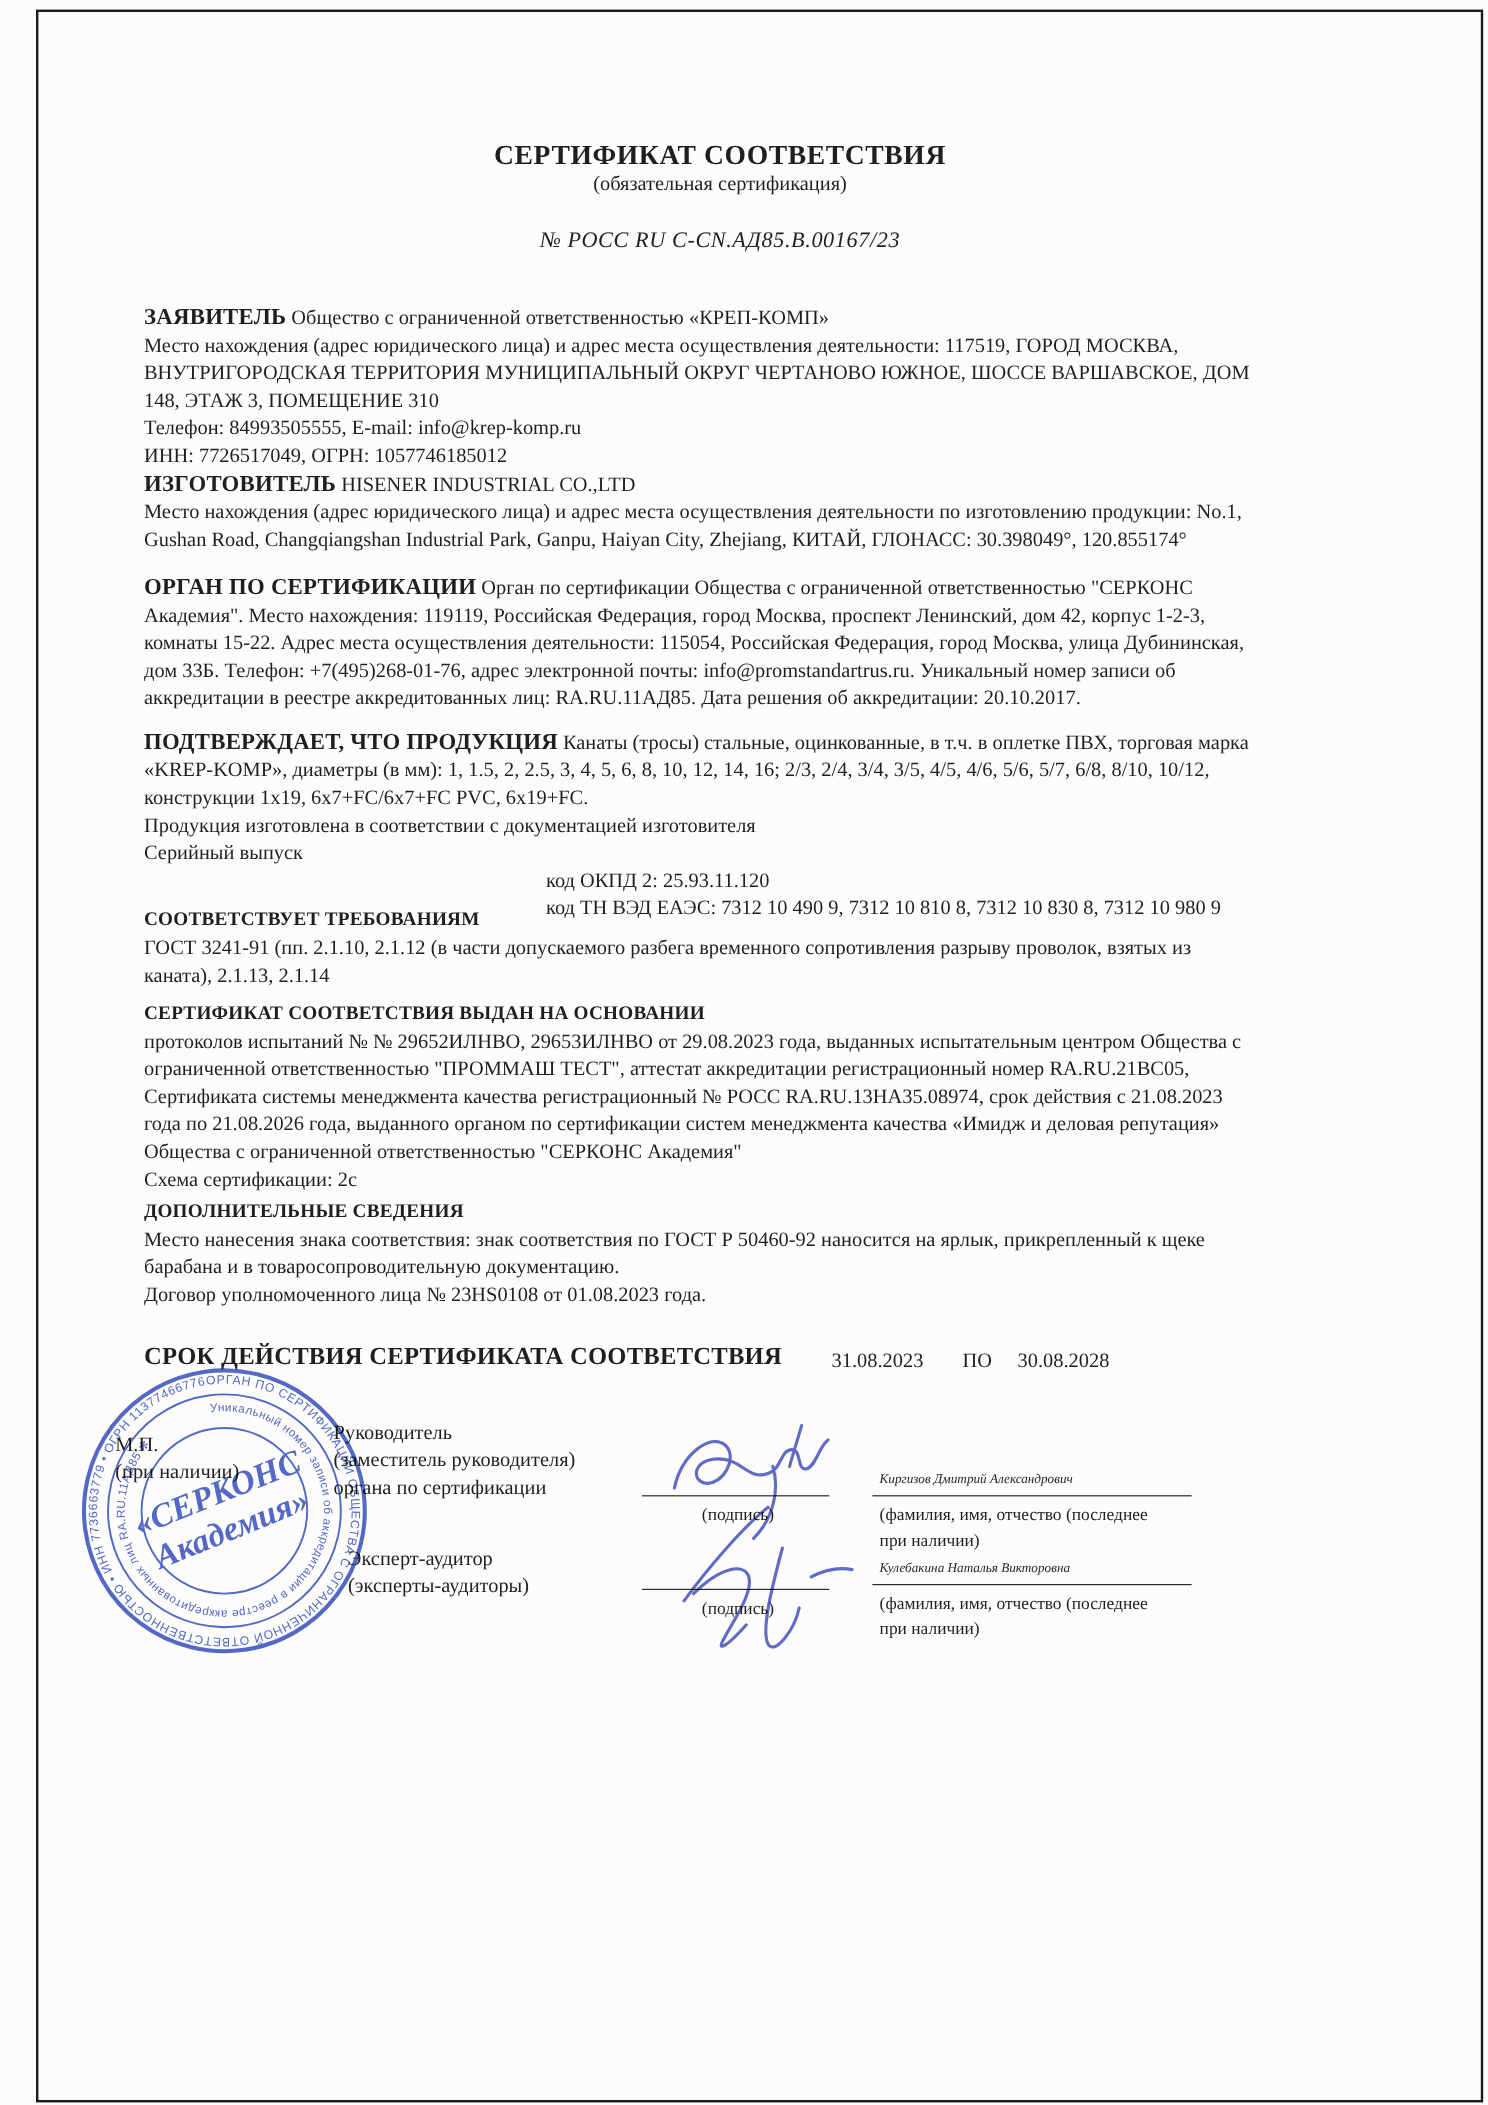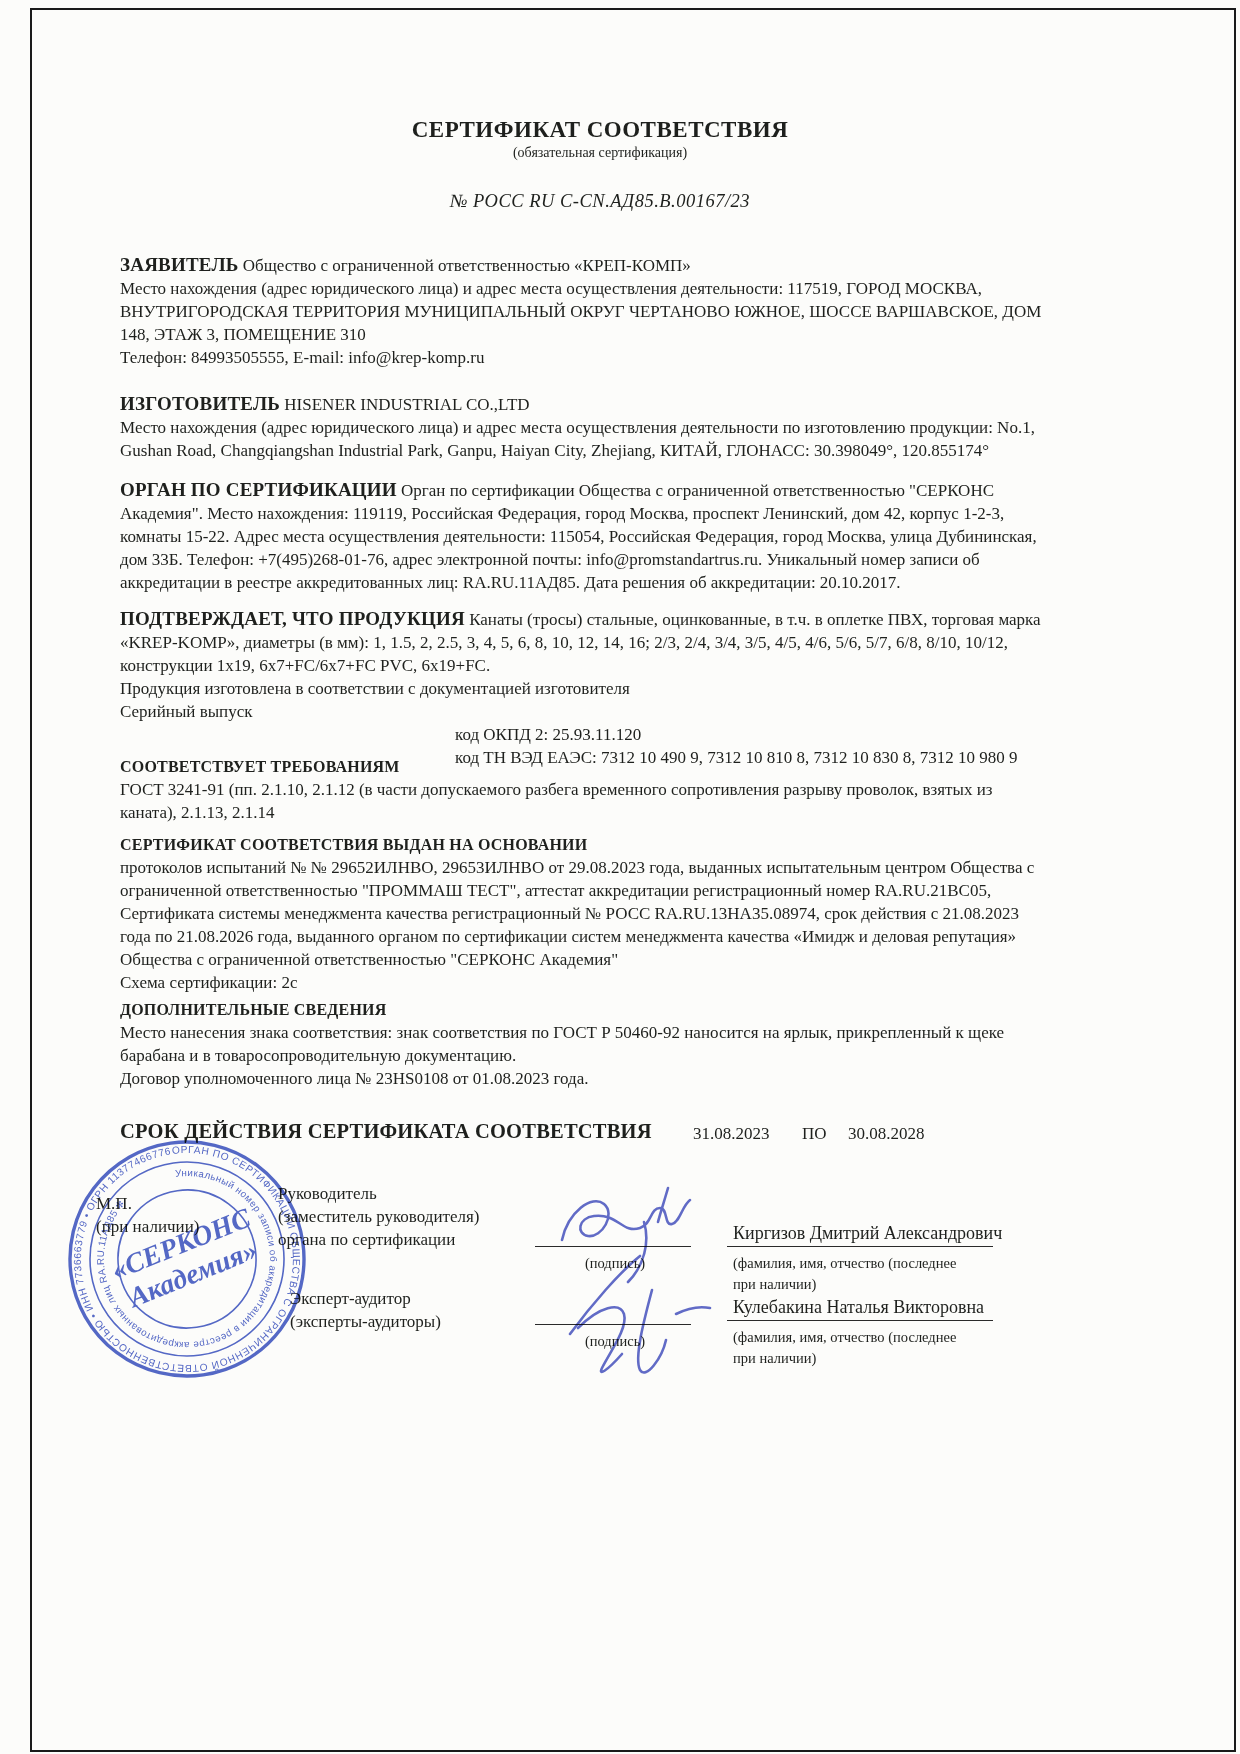--- a/index.html
+++ b/index.html
@@ -5,51 +5,52 @@
   html,body{margin:0;padding:0;}
   body{
     width:1240px;height:1754px;position:relative;overflow:hidden;
     background:#fcfcfa;color:#1e201d;
     font-family:"Liberation Serif","DejaVu Serif",serif;
     font-size:17px;line-height:23px;
   }
   .frame{position:absolute;left:30px;top:8px;width:1202px;height:1740px;border:2px solid #1a1a1a;}
   .hdr{position:absolute;left:120px;width:960px;text-align:center;margin:0;}
   .title{font-size:23px;font-weight:bold;letter-spacing:.5px;margin-top:17px;}
-  .subtitle{font-size:14px;font-family:Liberation Serif, serif;}
+  .subtitle{font-size:17px;font-family:Liberation Serif, serif;}
   .number{font-size:18.5px;font-style:italic;letter-spacing:.5px;}
   .sec{position:absolute;left:120px;width:922px;}
   .sec p{margin:0;}
   .lbl{font-weight:bold;font-size:19px;letter-spacing:.2px;}
   .h2{font-weight:bold;font-size:16px;letter-spacing:.2px;margin:0 0 5px 0;}
   .indent{margin-left:335px !important;}
   .validity-label{font-weight:bold;font-size:20.5px;letter-spacing:.2px;}
   .vrow span{position:absolute;top:2px;}
   .mp{position:absolute;z-index:1;}
   .sigblock{position:absolute;text-align:left;}
   .sigline{position:absolute;border-bottom:1.6px solid #2a2a2a;}
   .podpis{position:absolute;font-size:14.5px;text-align:center;}
-  .nameline{position:absolute;border-bottom:1.6px solid #2a2a2a;font-size:18px;padding:0 4px 1px 6px;white-space:nowrap;}
+  .nameline{position:absolute;border-bottom:1.6px solid #2a2a2a;font-size:11px;padding:0 4px 1px 6px;white-space:nowrap;font-style:italic;}
   .fio{position:absolute;font-size:14.5px;line-height:21px;width:270px;}
   .stamp{position:absolute;left:62px;top:1134px;width:250px;height:250px;transform:rotate(-8deg);opacity:.87;mix-blend-mode:multiply;z-index:2;}
   .sig{position:absolute;mix-blend-mode:multiply;z-index:2;}
 </style>
 </head>
 <body>
 
 <div class="frame"></div>
 
 <p class="hdr title" style="top:101px">СЕРТИФИКАТ СООТВЕТСТВИЯ</p>
 <p class="hdr subtitle" style="top:141px">(обязательная сертификация)</p>
 <p class="hdr number" style="top:190px">№ РОСС RU С-CN.АД85.В.00167/23</p>
 
 <div class="sec" style="top:253px">
   <p><b class="lbl">ЗАЯВИТЕЛЬ</b> <span>Общество с ограниченной ответственностью «КРЕП-КОМП»</span></p>
   <p>Место нахождения (адрес юридического лица) и адрес места осуществления деятельности: 117519, ГОРОД МОСКВА, ВНУТРИГОРОДСКАЯ ТЕРРИТОРИЯ МУНИЦИПАЛЬНЫЙ ОКРУГ ЧЕРТАНОВО ЮЖНОЕ, ШОССЕ ВАРШАВСКОЕ, ДОМ 148, ЭТАЖ 3, ПОМЕЩЕНИЕ 310</p>
   <p>Телефон: 84993505555, E-mail: info@krep-komp.ru</p>
+  <p>ИНН: 7726517049, ОГРН: 1057746185012</p>
 </div>
 
 <div class="sec" style="top:392px">
   <p><b class="lbl">ИЗГОТОВИТЕЛЬ</b> <span>HISENER INDUSTRIAL CO.,LTD</span></p>
   <p>Место нахождения (адрес юридического лица) и адрес места осуществления деятельности по изготовлению продукции: No.1, Gushan Road, Changqiangshan Industrial Park, Ganpu, Haiyan City, Zhejiang, КИТАЙ, ГЛОНАСС: 30.398049°, 120.855174°</p>
 </div>
 
 <div class="sec" style="top:478px">
   <p><b class="lbl">ОРГАН ПО СЕРТИФИКАЦИИ</b> <span>Орган по сертификации Общества с ограниченной ответственностью "СЕРКОНС Академия". Место нахождения: 119119, Российская Федерация, город Москва, проспект Ленинский, дом 42, корпус 1-2-3, комнаты 15-22. Адрес места осуществления деятельности: 115054, Российская Федерация, город Москва, улица Дубининская, дом 33Б. Телефон: +7(495)268-01-76, адрес электронной почты: info@promstandartrus.ru. Уникальный номер записи об аккредитации в реестре аккредитованных лиц: RA.RU.11АД85. Дата решения об аккредитации: 20.10.2017.</span></p>
 </div>

